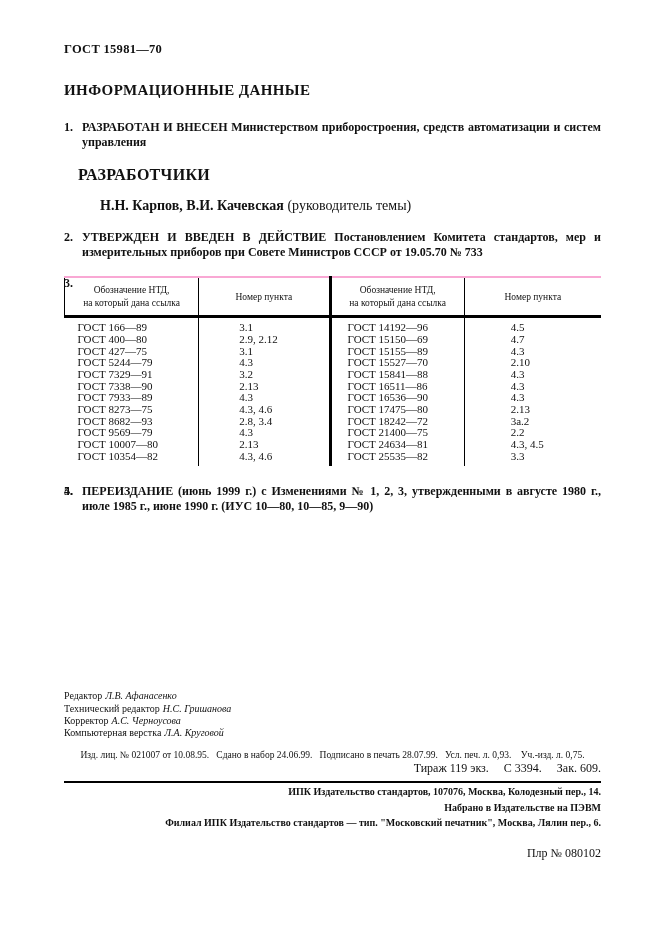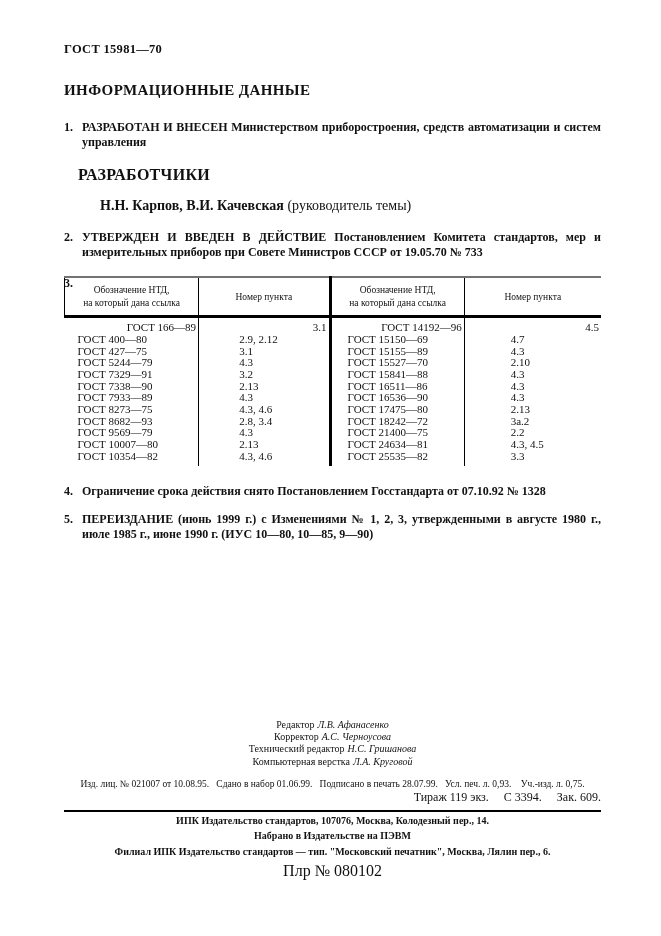--- a/index.html
+++ b/index.html
@@ -17,47 +17,47 @@
 
   .item { position: relative; padding-left: 18px; margin-top: 16px;
           font-size: 12px; font-weight: bold; line-height: 1.28; text-align: justify; }
   .item .num { position: absolute; left: 0; top: 0; }
   .item.first { margin-top: 21px; }
 
   .developers-label { font-size: 16px; font-weight: bold; margin: 15px 0 0 14px; letter-spacing: 0.3px; }
   .developers-line { font-size: 14px; margin: 14px 0 0 36px; }
   .developers-line .names { font-weight: bold; }
 
-  .ntd-table { width: 100%; border-collapse: collapse; margin-top: 12px; border-top: 2px solid #737373; }
+  .ntd-table { width: 100%; border-collapse: collapse; margin-top: 12px; border-top: 2px solid #f9a8d4; }
   .ntd-table th {
     font-weight: normal; font-size: 9.5px; line-height: 1.3; text-align: center;
     vertical-align: middle; padding: 6px 4px; border-bottom: 3px solid #000;
     white-space: pre-line;
   }
   .ntd-table th.c0 { border-left: 1px solid #000; }
   .ntd-table .c0 { width: 25%; border-right: 1px solid #000; }
   .ntd-table .c1 { width: 24.5%; border-right: 3px solid #000; }
   .ntd-table .c2 { width: 25%; border-right: 1px solid #000; }
   .ntd-table .c3 { width: 25.5%; }
   .ntd-table td { font-size: 11px; line-height: 11.7px; padding: 0 2px 0 13px; white-space: nowrap; }
   .ntd-table td.c1 { padding-left: 40px; }
   .ntd-table td.c2 { padding-left: 16px; }
   .ntd-table td.c3 { padding-left: 46px; }
-  .ntd-table tbody tr:first-child td { padding-top: 4px; text-align: right; }
+  .ntd-table tbody tr:first-child td { padding-top: 4px; }
   .ntd-table tbody tr:last-child td { padding-bottom: 3px; }
 
-  .credits { margin-top: 176px; text-align: center; font-size: 10px; line-height: 12.3px; }
+  .credits { margin-top: 176px; font-size: 10px; line-height: 12.3px; }
   .credit-role { margin-right: 3px; }
   .credit-name { font-style: italic; }
 
   .colophon-line1 { margin-top: 11px; text-align: center; font-size: 9.5px; white-space: pre-wrap; }
   .colophon-line2 { text-align: right; font-size: 12px; margin-top: 1px; white-space: pre-wrap; }
   .rule { border-top: 2px solid #000; margin-top: 5px; }
-  .publisher-line { text-align: center; font-size: 10px; font-weight: bold; margin-top: 3px; line-height: 12.5px; }
-  .license-line { text-align: center; font-size: 16px; margin-top: 4px; }
+  .publisher-line { text-align: right; font-size: 10px; font-weight: bold; margin-top: 3px; line-height: 12.5px; }
+  .license-line { text-align: right; font-size: 12px; margin-top: 16px; }
 </style>
 </head>
 <body>
 
 <div class="doc-code">ГОСТ 15981—70</div>
 
 <div class="page-title">ИНФОРМАЦИОННЫЕ ДАННЫЕ</div>
 
 <div class="item first">
   <span class="num">1.</span>
@@ -162,44 +162,43 @@
         <td class="c0">ГОСТ 10354—82</td>
         <td class="c1">4.3, 4.6</td>
         <td class="c2">ГОСТ 25535—82</td>
         <td class="c3">3.3</td>
       </tr>
     </tbody>
 </table>
 
 <div class="item" style="margin-top:18px;">
   <span class="num">4.</span>
-  <span>Ограничение срока действия снято Постановлением Госстандарта от 07.10.92 № 1328</span>
 </div>
 
 <div class="item" style="margin-top:13px;">
   <span class="num">5.</span>
   <span>ПЕРЕИЗДАНИЕ (июнь 1999 г.) с Изменениями № 1, 2, 3, утвержденными в августе 1980 г., июле 1985 г., июне 1990 г. (ИУС 10—80, 10—85, 9—90)</span>
 </div>
 
 <div class="credits">
   <div>
     <span class="credit-role">Редактор</span><span class="credit-name">Л.В. Афанасенко</span>
   </div>
   <div>
+    <span class="credit-role">Технический редактор</span><span class="credit-name">Н.С. Гришанова</span>
+  </div>
+  <div>
     <span class="credit-role">Корректор</span><span class="credit-name">А.С. Черноусова</span>
   </div>
   <div>
-    <span class="credit-role">Технический редактор</span><span class="credit-name">Н.С. Гришанова</span>
-  </div>
-  <div>
     <span class="credit-role">Компьютерная верстка</span><span class="credit-name">Л.А. Круговой</span>
   </div>
 </div>
 
-<div class="colophon-line1">Изд. лиц. № 021007 от 10.08.95.   Сдано в набор 01.06.99.   Подписано в печать 28.07.99.   Усл. печ. л. 0,93.    Уч.-изд. л. 0,75.</div>
+<div class="colophon-line1">Изд. лиц. № 021007 от 10.08.95.   Сдано в набор 24.06.99.   Подписано в печать 28.07.99.   Усл. печ. л. 0,93.    Уч.-изд. л. 0,75.</div>
 <div class="colophon-line2">Тираж 119 экз.     С 3394.     Зак. 609.</div>
 
 <div class="rule"></div>
 
 <div class="publisher-line">ИПК Издательство стандартов, 107076, Москва, Колодезный пер., 14.</div>
 <div class="publisher-line">Набрано в Издательстве на ПЭВМ</div>
 <div class="publisher-line">Филиал ИПК Издательство стандартов — тип. "Московский печатник", Москва, Лялин пер., 6.</div>
 <div class="license-line">Плр № 080102</div>
 
 </body></html>

